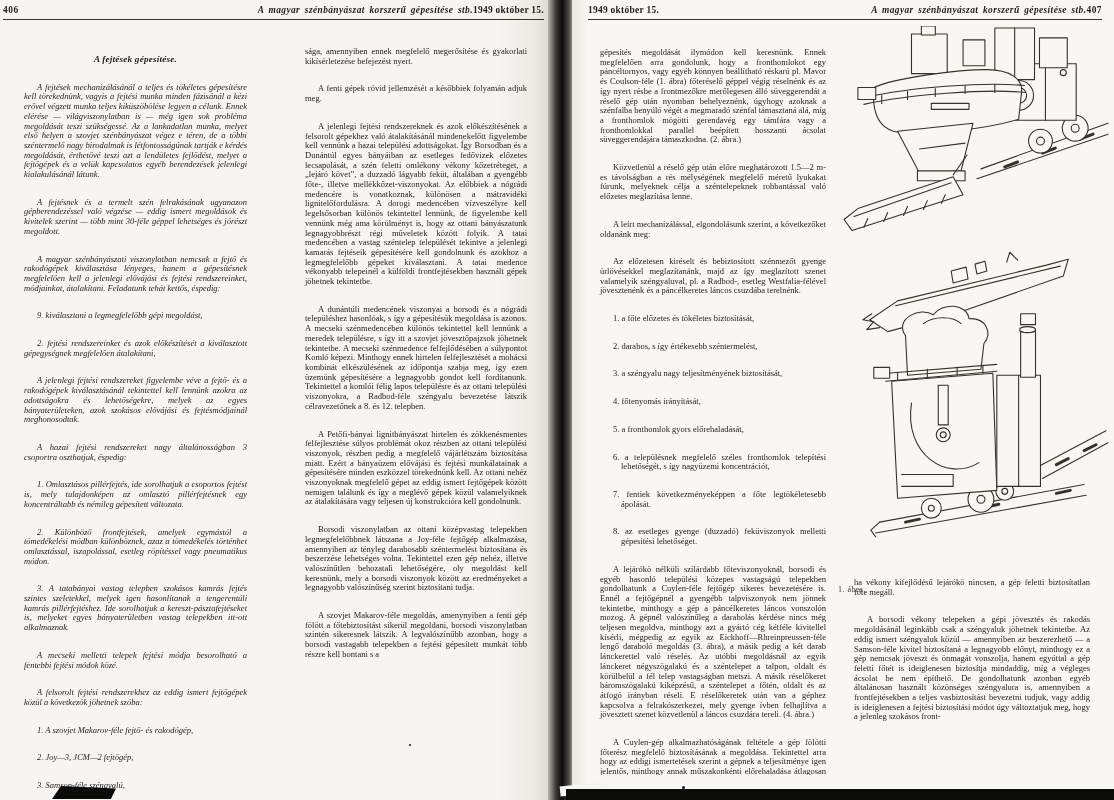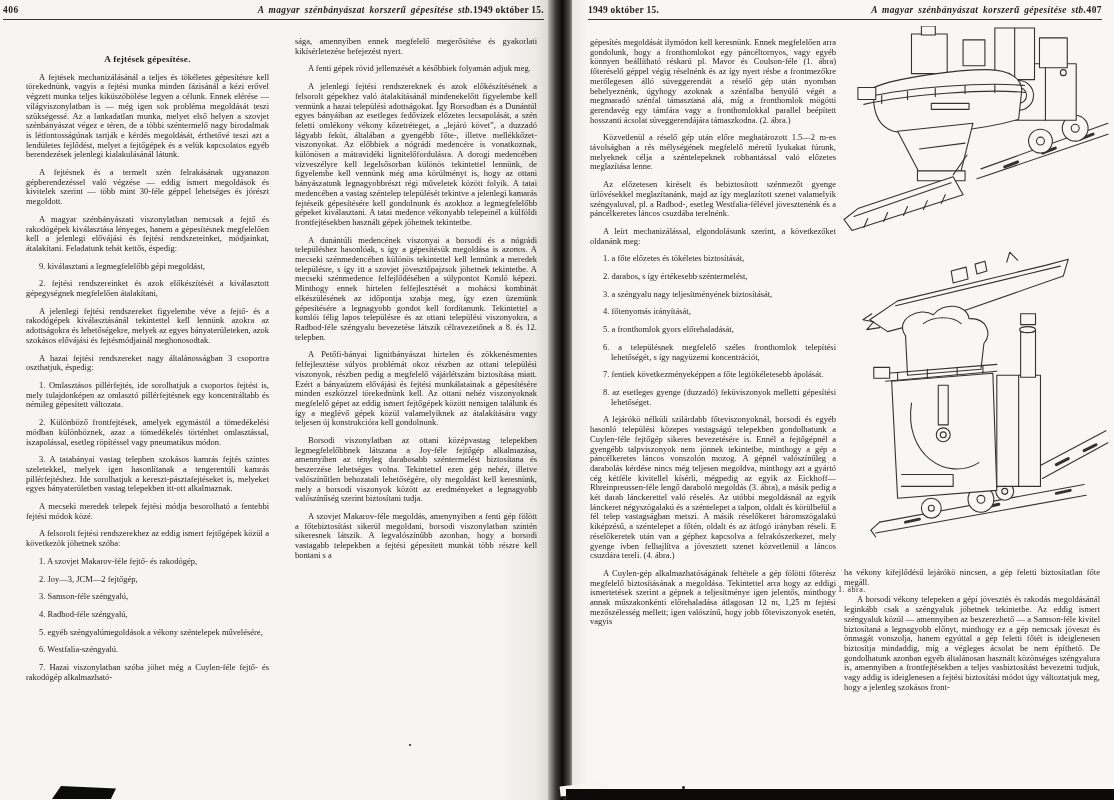--- a/index.html
+++ b/index.html
@@ -16,28 +16,28 @@
   .page-header{position:absolute;top:5px;display:flex;align-items:baseline;
     border-bottom:1px solid #37342f;padding-bottom:4px;font-size:9.4px;}
   #left-page .page-header{left:3px;right:8px;}
   #right-page .page-header{left:16px;right:12px;}
   .pgnum{font-weight:bold;letter-spacing:.5px;}
   .runtitle{flex:1;text-align:right;font-weight:bold;font-style:italic;
     letter-spacing:.4px;word-spacing:2px;}
   .pgdate{font-weight:bold;letter-spacing:.3px;text-align:center;}
   .col{position:absolute;text-align:justify;font-size:8.5px;line-height:9.7px;
     overflow:hidden;}
-  .col p{margin:8px;}
+  .col p{margin:18px;}
   .heading{text-align:center;font-weight:bold;font-size:9.2px;letter-spacing:.2px;
     margin:0 0 5px 0 !important;text-indent:0;}
   .para{text-indent:13px;}
   .cont{text-indent:0;}
   .item{padding-left:21px;text-indent:-8px;}
   .item-sp{text-indent:13px;margin-top:2.5px !important;}
-  #lp-col1{left:18px;top:55px;width:259px;height:740px;}
+  #lp-col1{left:6px;top:55px;width:259px;height:740px;font-style:italic;}
   #lp-col2{left:287px;top:29px;width:258px;height:745px;}
   #rp-col1{left:10px;top:30px;width:262px;height:745px;}
   #rp-col2{left:264px;top:560px;width:272px;height:215px;}
   #figure1{position:absolute;left:262px;top:26px;width:278px;height:512px;}
   #figure1 svg{width:100%;height:100%;}
   #fig-caption{position:absolute;left:266px;top:541px;font-size:8px;
     letter-spacing:.5px;color:#35322d;margin-top:44px;}
   .artifact{position:absolute;background:#0b0b0a;}
   #bottom-bar{left:566px;top:789px;width:548px;height:11px;}
   #bar-notch{position:absolute;left:560px;top:784px;width:46px;height:10px;
@@ -67,21 +67,21 @@
         <p class="para">A fejtések mechanizálásánál a teljes és tökéletes gépesítésre kell törekednünk, vagyis a fejtési munka minden fázisánál a kézi erővel végzett munka teljes kiküszöbölése legyen a célunk. Ennek elérése — világviszonylatban is — még igen sok probléma megoldását teszi szükségessé. Az a lankadatlan munka, melyet első helyen a szovjet szénbányászat végez e téren, de a többi széntermelő nagy birodalmak is létfontosságúnak tartják e kérdés megoldását, érthetővé teszi azt a lendületes fejlődést, melyet a fejtőgépek és a velük kapcsolatos egyéb berendezések jelenlegi kialakulásánál látunk.</p>
         <p class="para">A fejtésnek és a termelt szén felrakásának ugyanazon gépberendezéssel való végzése — eddig ismert megoldások és kivitelek szerint — több mint 30-féle géppel lehetséges és jórészt megoldott.</p>
         <p class="para">A magyar szénbányászati viszonylatban nemcsak a fejtő és rakodógépek kiválasztása lényeges, hanem a gépesítésnek megfelelően kell a jelenlegi elővájási és fejtési rendszereinket, módjainkat, átalakítani. Feladatunk tehát kettős, éspedig:</p>
         <p class="para">9. kiválasztani a legmegfelelőbb gépi megoldást,</p>
         <p class="para">2. fejtési rendszereinket és azok előkészítését a kiválasztott gépegységnek megfelelően átalakítani,</p>
         <p class="para">A jelenlegi fejtési rendszereket figyelembe véve a fejtő- és a rakodógépek kiválasztásánál tekintettel kell lennünk azokra az adottságokra és lehetőségekre, melyek az egyes bányaterületeken, azok szokásos elővájási és fejtésmódjainál meghonosodtak.</p>
         <p class="para">A hazai fejtési rendszereket nagy általánosságban 3 csoportra oszthatjuk, éspedig:</p>
         <p class="para">1. Omlasztásos pillérfejtés, ide sorolhatjuk a csoportos fejtést is, mely tulajdonképen az omlasztó pillérfejtésnek egy koncentráltabb és némileg gépesített változata.</p>
         <p class="para">2. Különböző frontfejtések, amelyek egymástól a tömedékelési módban különböznek, azaz a tömedékelés történhet omlasztással, iszapolással, esetleg röpítéssel vagy pneumatikus módon.</p>
         <p class="para">3. A tatabányai vastag telepben szokásos kamrás fejtés szintes szeletekkel, melyek igen hasonlítanak a tengerentúli kamrás pillérfejtéshez. Ide sorolhatjuk a kereszt-pásztafejtéseket is, melyeket egyes bányaterületben vastag telepekben itt-ott alkalmaznak.</p>
-        <p class="para">A mecseki meredek telepek fejtési módja besorolható a fentebbi fejtési módok közé.</p>
+        <p class="para">A mecseki melletti telepek fejtési módja besorolható a fentebbi fejtési módok közé.</p>
         <p class="para">A felsorolt fejtési rendszerekhez az eddig ismert fejtőgépek közül a következök jöhetnek szóba:</p>
         <p class="item-sp">1. A szovjet Makarov-féle fejtő- és rakodógép,</p>
         <p class="item-sp">2. Joy—3, JCM—2 fejtőgép,</p>
         <p class="item-sp">3. Samson-féle széngyalú,</p>
         <p class="item-sp">4. Radbod-féle széngyalú,</p>
         <p class="item-sp">5. egyéb széngyalúmegoldások a vékony széntelepek művelésére,</p>
         <p class="item-sp">6. Westfalia-széngyalú.</p>
         <p class="item-sp">7. Hazai viszonylatban szóba jöhet még a Cuylen-féle fejtő- és rakodógép alkalmazható-</p>
       </div>
     <div class="col" id="lp-col2">
@@ -101,22 +101,22 @@
   <div class="page" id="right-page">
     <div class="page-header">
       <span class="pgdate">1949 október 15.</span>
       <span class="runtitle">A magyar szénbányászat korszerű gépesítése stb.</span>
       <span class="pgnum">407</span>
     </div>
 
     <div class="col" id="rp-col1">
         <p class="cont">gépesítés megoldását ilymódon kell keresnünk. Ennek megfelelően arra gondolunk, hogy a fronthomlokot egy páncéltornyos, vagy egyéb könnyen beállítható réskarú pl. Mavor és Coulson-féle (1. ábra) főteréselő géppel végig réselnénk és az így nyert résbe a frontmezőkre merőlegesen álló süveggerendát a réselő gép után nyomban behelyeznénk, úgyhogy azoknak a szénfalba benyúló végét a megmaradó szénfal támasztaná alá, míg a fronthomlok mögötti gerendavég egy támfára vagy a fronthomlokkal parallel beépített hosszanti ácsolat süveggerendájára támaszkodna. (2. ábra.)</p>
         <p class="para">Közvetlenül a réselő gép után előre meghatározott 1.5—2 m-es távolságban a rés mélységének megfelelő méretű lyukakat fúrunk, melyeknek célja a széntelepeknek robbantással való előzetes meglazítása lenne.</p>
+        <p class="para">A leírt mechanizálással, elgondolásunk szerint, a következőket oldanánk meg:</p>
         <p class="para">Az előzetesen kiréselt és bebiztosított szénmezőt gyenge ürlövésekkel meglazítanánk, majd az így meglazított szenet valamelyik széngyaluval, pl. a Radbod-, esetleg Westfalia-félével jövesztenénk és a páncélkeretes láncos csuzdába terelnénk.</p>
-        <p class="para">A leírt mechanizálással, elgondolásunk szerint, a következőket oldanánk meg:</p>
         <p class="item">1. a főte előzetes és tökéletes biztosítását,</p>
         <p class="item">2. darabos, s így értékesebb széntermelést,</p>
         <p class="item">3. a széngyalu nagy teljesítményének biztosítását,</p>
         <p class="item">4. főtenyomás irányítását,</p>
         <p class="item">5. a fronthomlok gyors előrehaladását,</p>
         <p class="item">6. a településnek megfelelő széles fronthomlok telepítési lehetőségét, s így nagyüzemi koncentrációt,</p>
         <p class="item">7. fentiek következményeképpen a főte legtökéletesebb ápolását.</p>
         <p class="item">8. az esetleges gyenge (duzzadó) feküviszonyok melletti gépesítési lehetőséget.</p>
         <p class="para">A lejárókö nélküli szilárdabb főteviszonyoknál, borsodi és egyéb hasonló települési közepes vastagságú telepekben gondolhatunk a Cuylen-féle fejtőgép sikeres bevezetésére is. Ennél a fejtőgépnél a gyengébb talpviszonyok nem jönnek tekintetbe, minthogy a gép a páncélkeretes láncos vonszolón mozog. A gépnél valószínűleg a darabolás kérdése nincs még teljesen megoldva, minthogy azt a gyártó cég kétféle kivitellel kísérli, mégpedig az egyik az Eickhoff—Rhreinpreussen-féle lengő daraboló megoldás (3. ábra), a másik pedig a két darab lánckerettel való réselés. Az utóbbi megoldásnál az egyik lánckeret négyszögalakú és a széntelepet a talpon, oldalt és körülbelül a fél telep vastagságban metszi. A másik réselőkeret háromszögalakú kiképzésű, a széntelepet a főtén, oldalt és az átfogó irányban réseli. E réselőkeretek után van a géphez kapcsolva a felrakószerkezet, mely gyenge ívben felhajlítva a jövesztett szenet közvetlenül a láncos csuzdára tereli. (4. ábra.)</p>
         <p class="para">A Cuylen-gép alkalmazhatóságának feltétele a gép fölötti főterész megfelelő biztosításának a megoldása. Tekintettel arra hogy az eddigi ismertetések szerint a gépnek a teljesítménye igen jelentős, minthogy annak műszakonkénti előrehaladása átlagosan 12 m, 1,25 m fejtési mezőszélesség mellett; igen valószínű, hogy jobb főteviszonyok esetén, vagyis</p>

